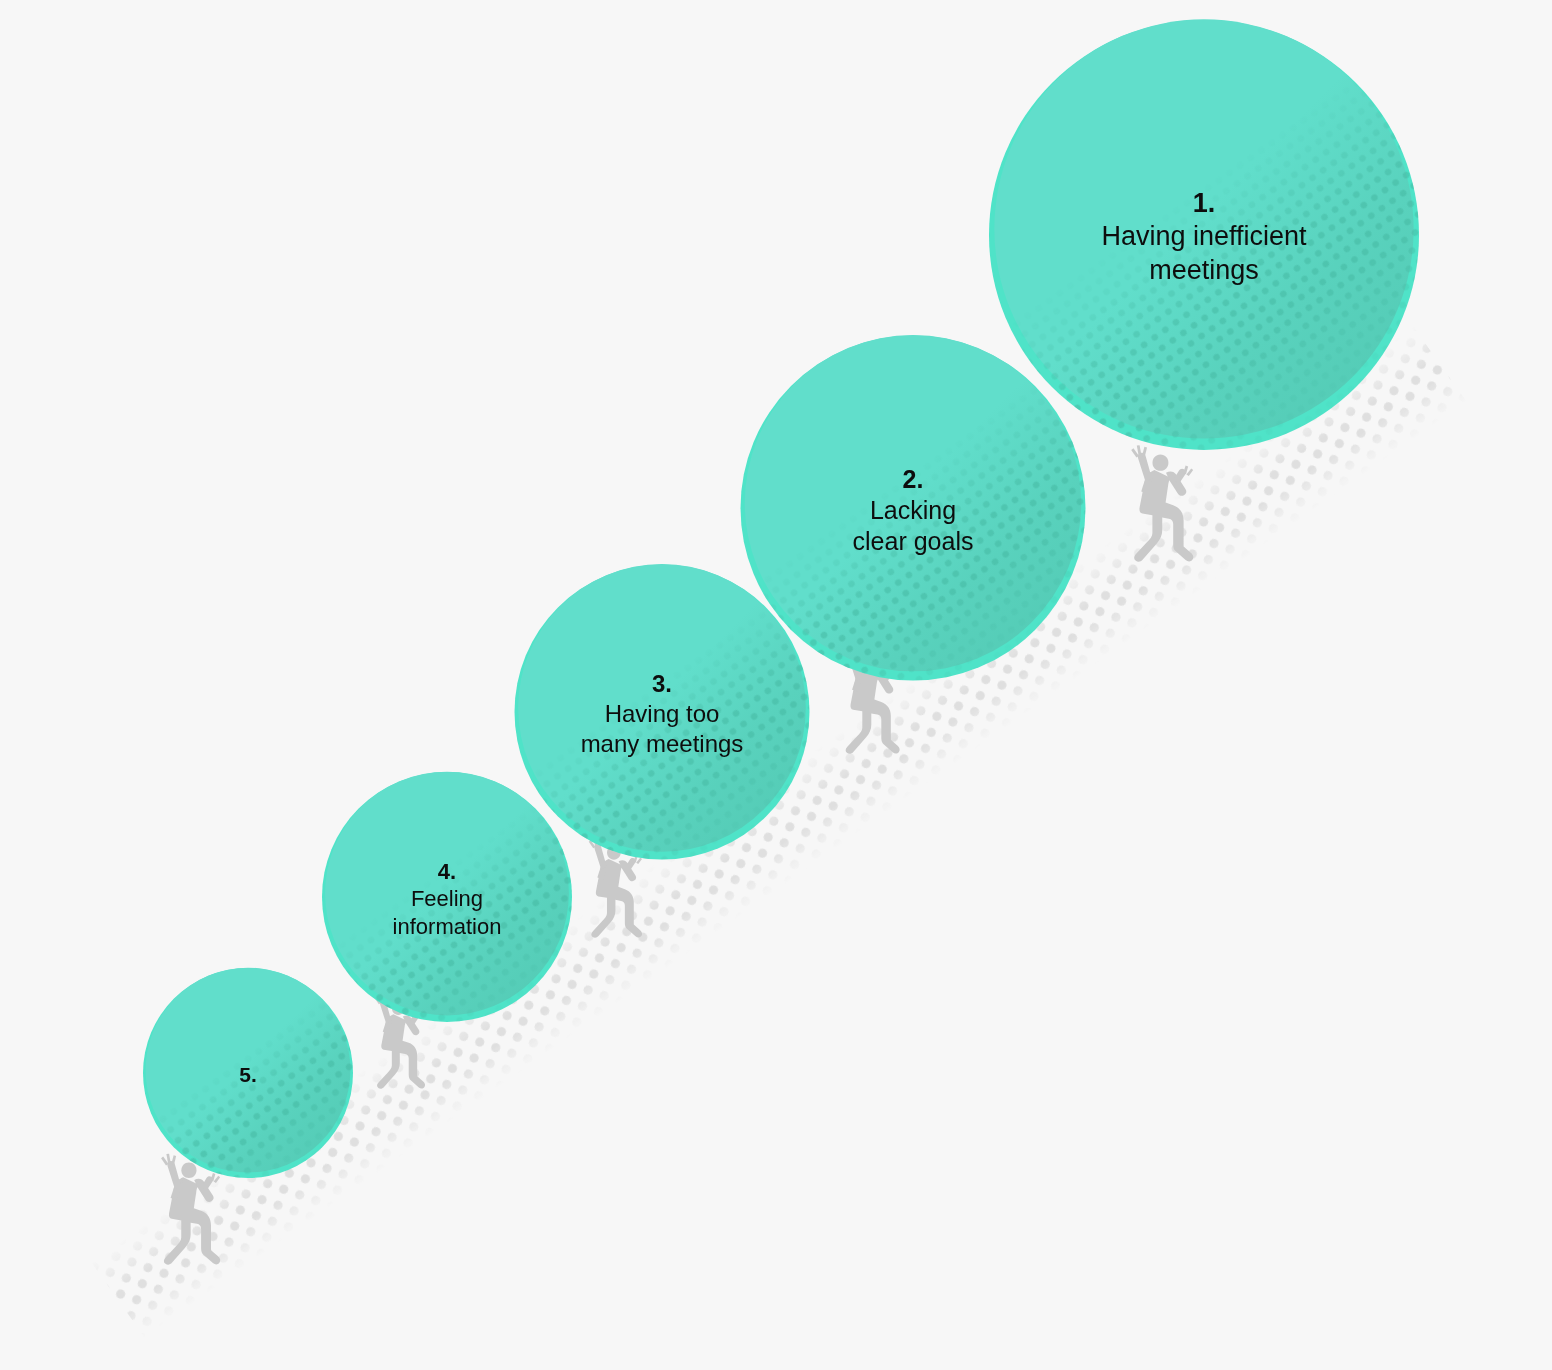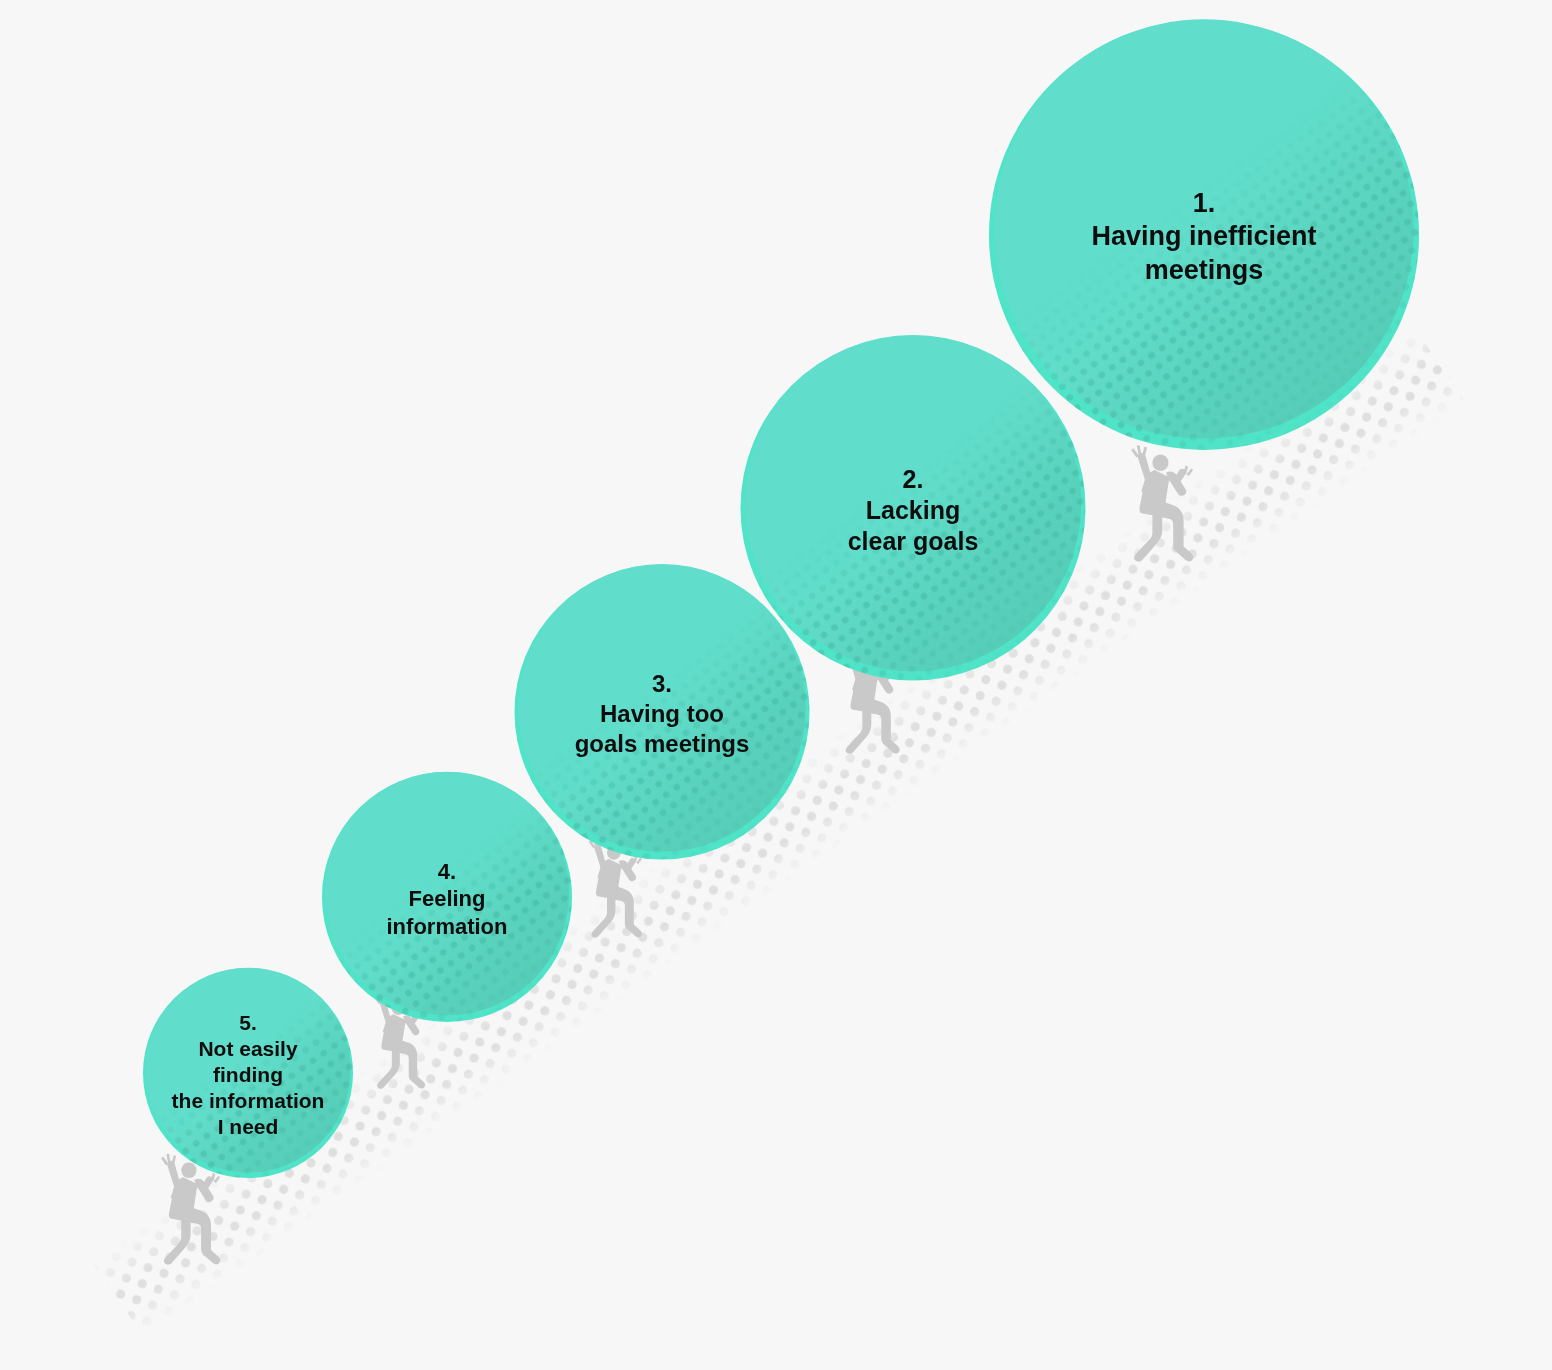--- a/index.html
+++ b/index.html
@@ -33,21 +33,21 @@
     transform: translate(-50%, -50%);
     pointer-events: none;
     white-space: pre-line;
   }
   .ball-num {
     display: block;
     font-weight: bold;
   }
   .ball-text {
     display: block;
-    font-weight: bold;
+    font-weight: normal;
   }
 </style>
 </head>
 <body>
 
 <div id="stage">
 
   <svg class="layer" viewBox="0 0 1552 1370">
     <defs>
 
@@ -279,21 +279,18 @@
         </g>
     </g>
   </svg>
 
   <div id="labels">
       <div class="ball-label" style="left: 1204px; top: 237px; font-size: 27px;"><span class="ball-num">1.</span><span class="ball-text">Having inefficient
 meetings</span></div>
       <div class="ball-label" style="left: 913px; top: 510px; font-size: 25px;"><span class="ball-num">2.</span><span class="ball-text">Lacking
 clear goals</span></div>
       <div class="ball-label" style="left: 662px; top: 714px; font-size: 24px;"><span class="ball-num">3.</span><span class="ball-text">Having too
-goals meetings</span></div>
+many meetings</span></div>
       <div class="ball-label" style="left: 447px; top: 899px; font-size: 22px;"><span class="ball-num">4.</span><span class="ball-text">Feeling
 information</span></div>
-      <div class="ball-label" style="left: 248px; top: 1075px; font-size: 21px;"><span class="ball-num">5.</span><span class="ball-text">Not easily
-finding
-the information
-I need</span></div>
+      <div class="ball-label" style="left: 248px; top: 1075px; font-size: 21px;"><span class="ball-num">5.</span></div>
     </div>
 </div>
 
 </body></html>

